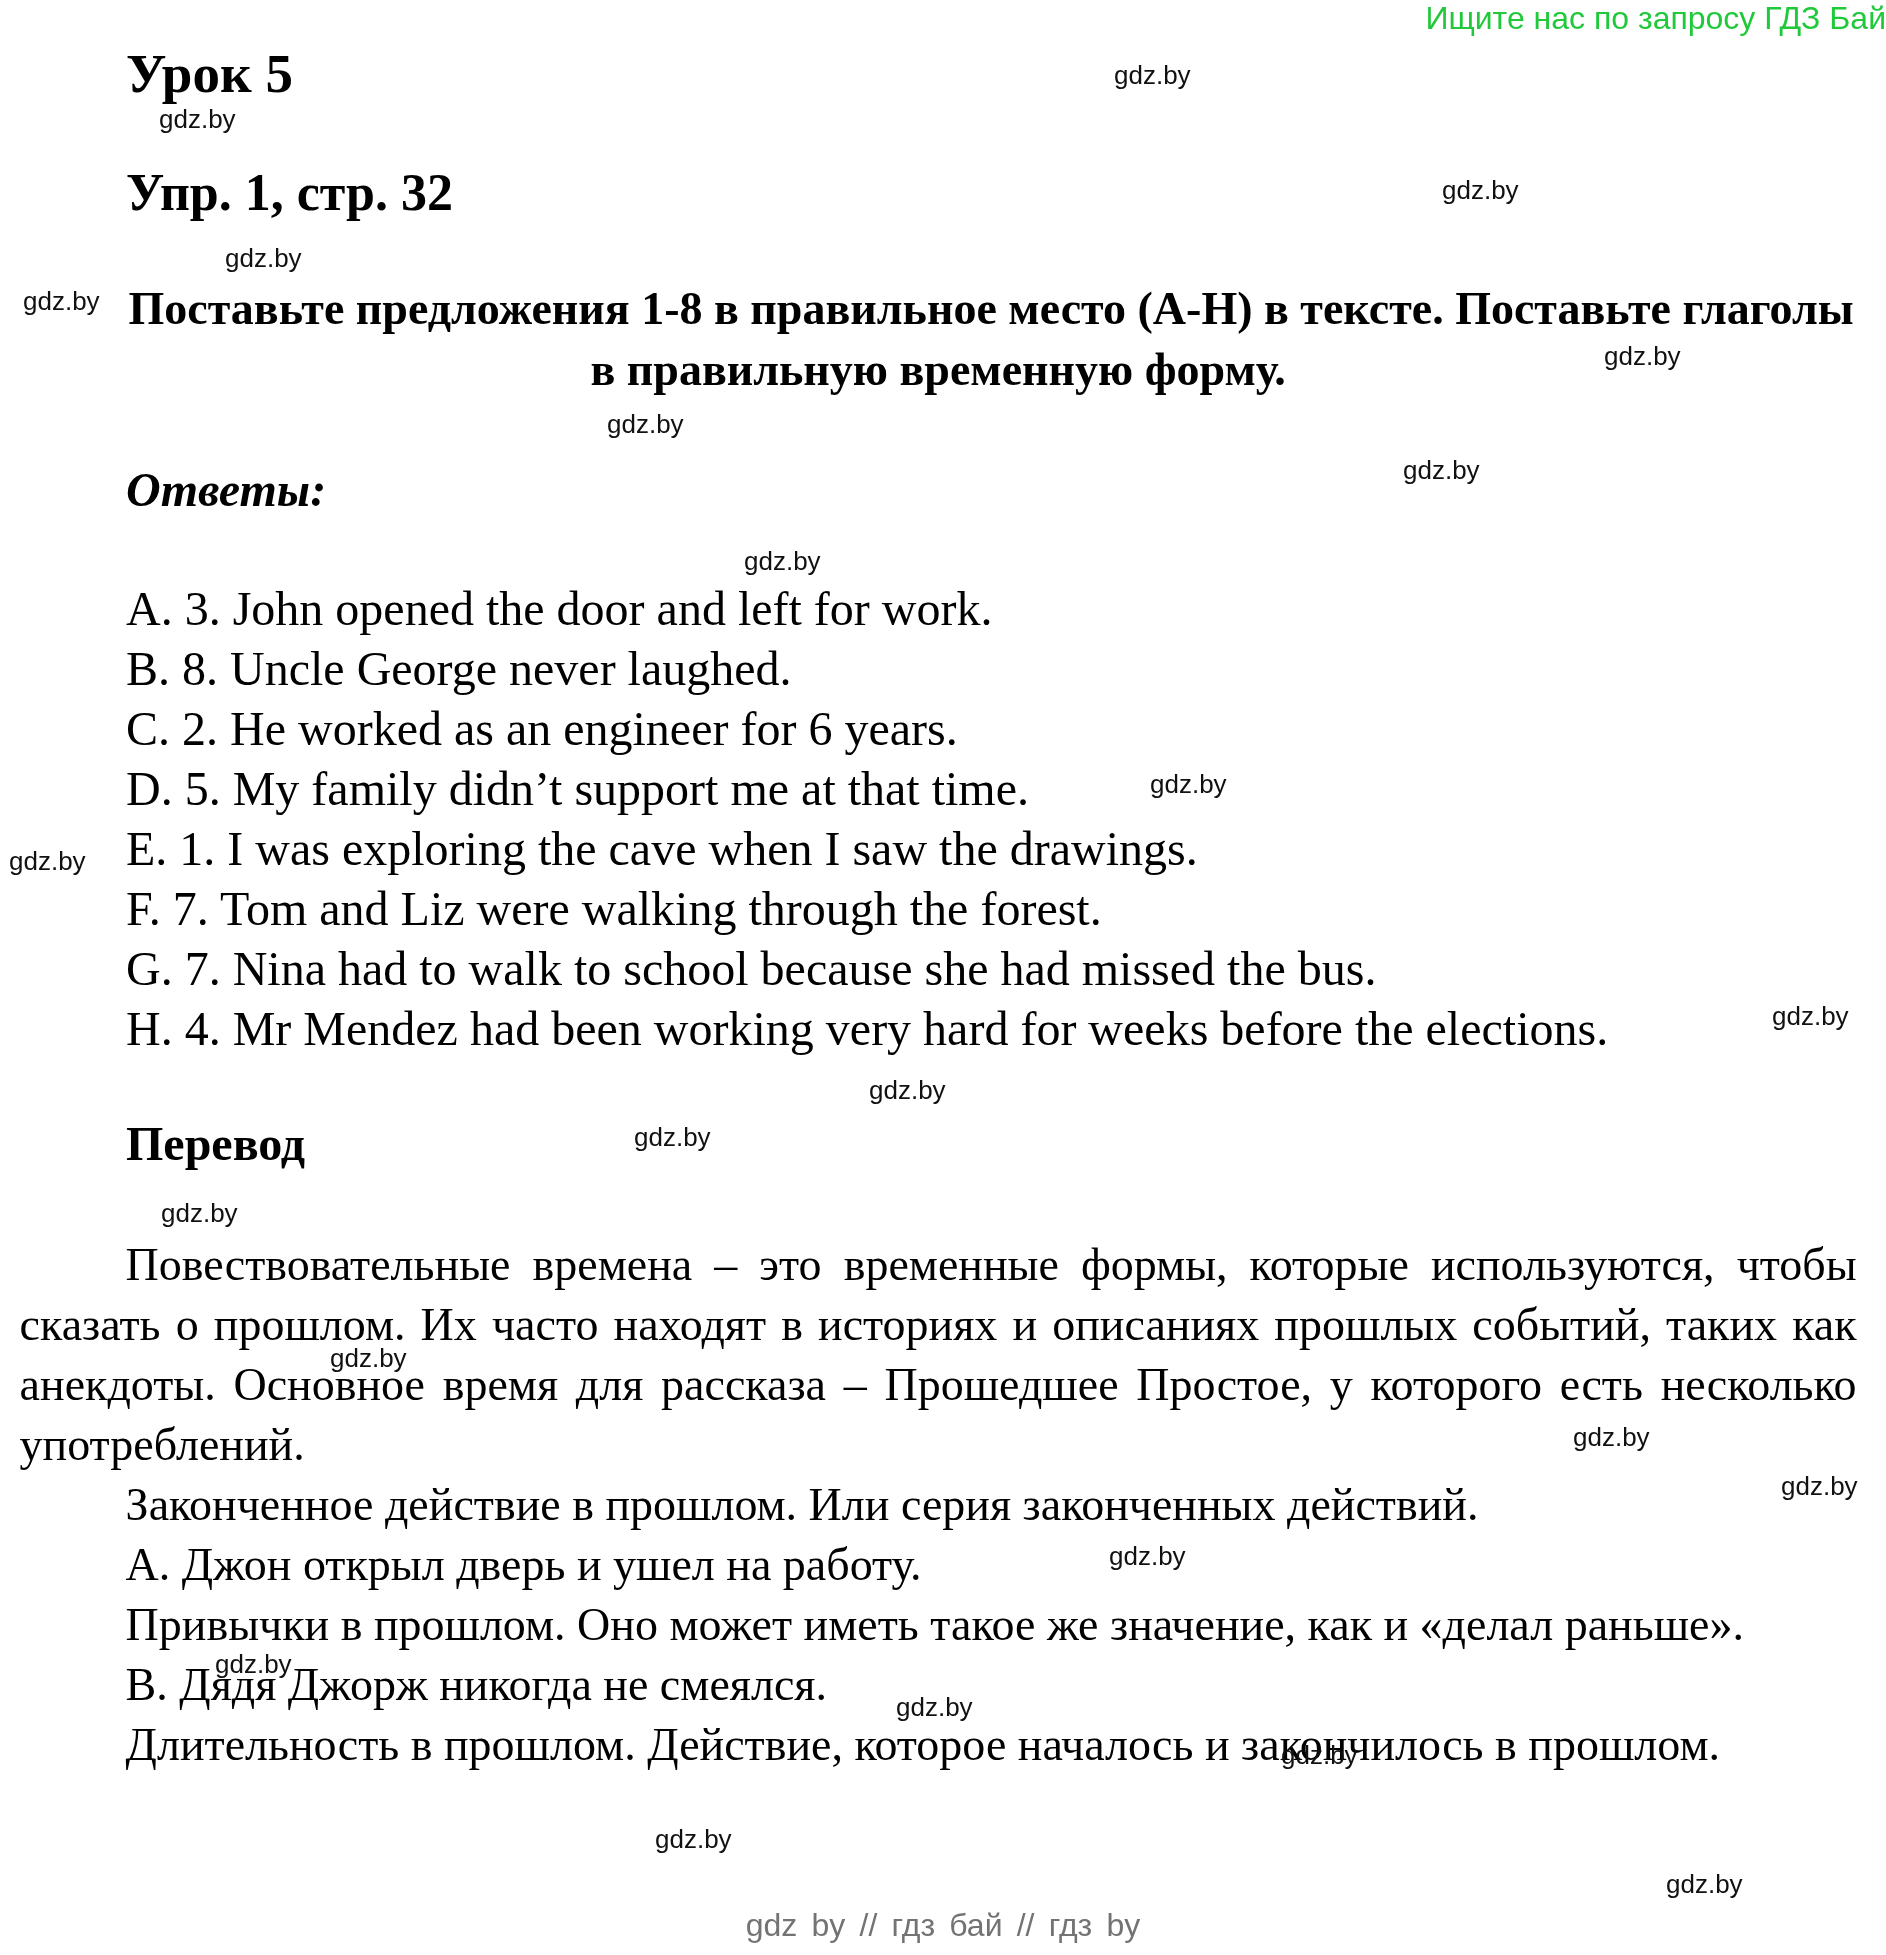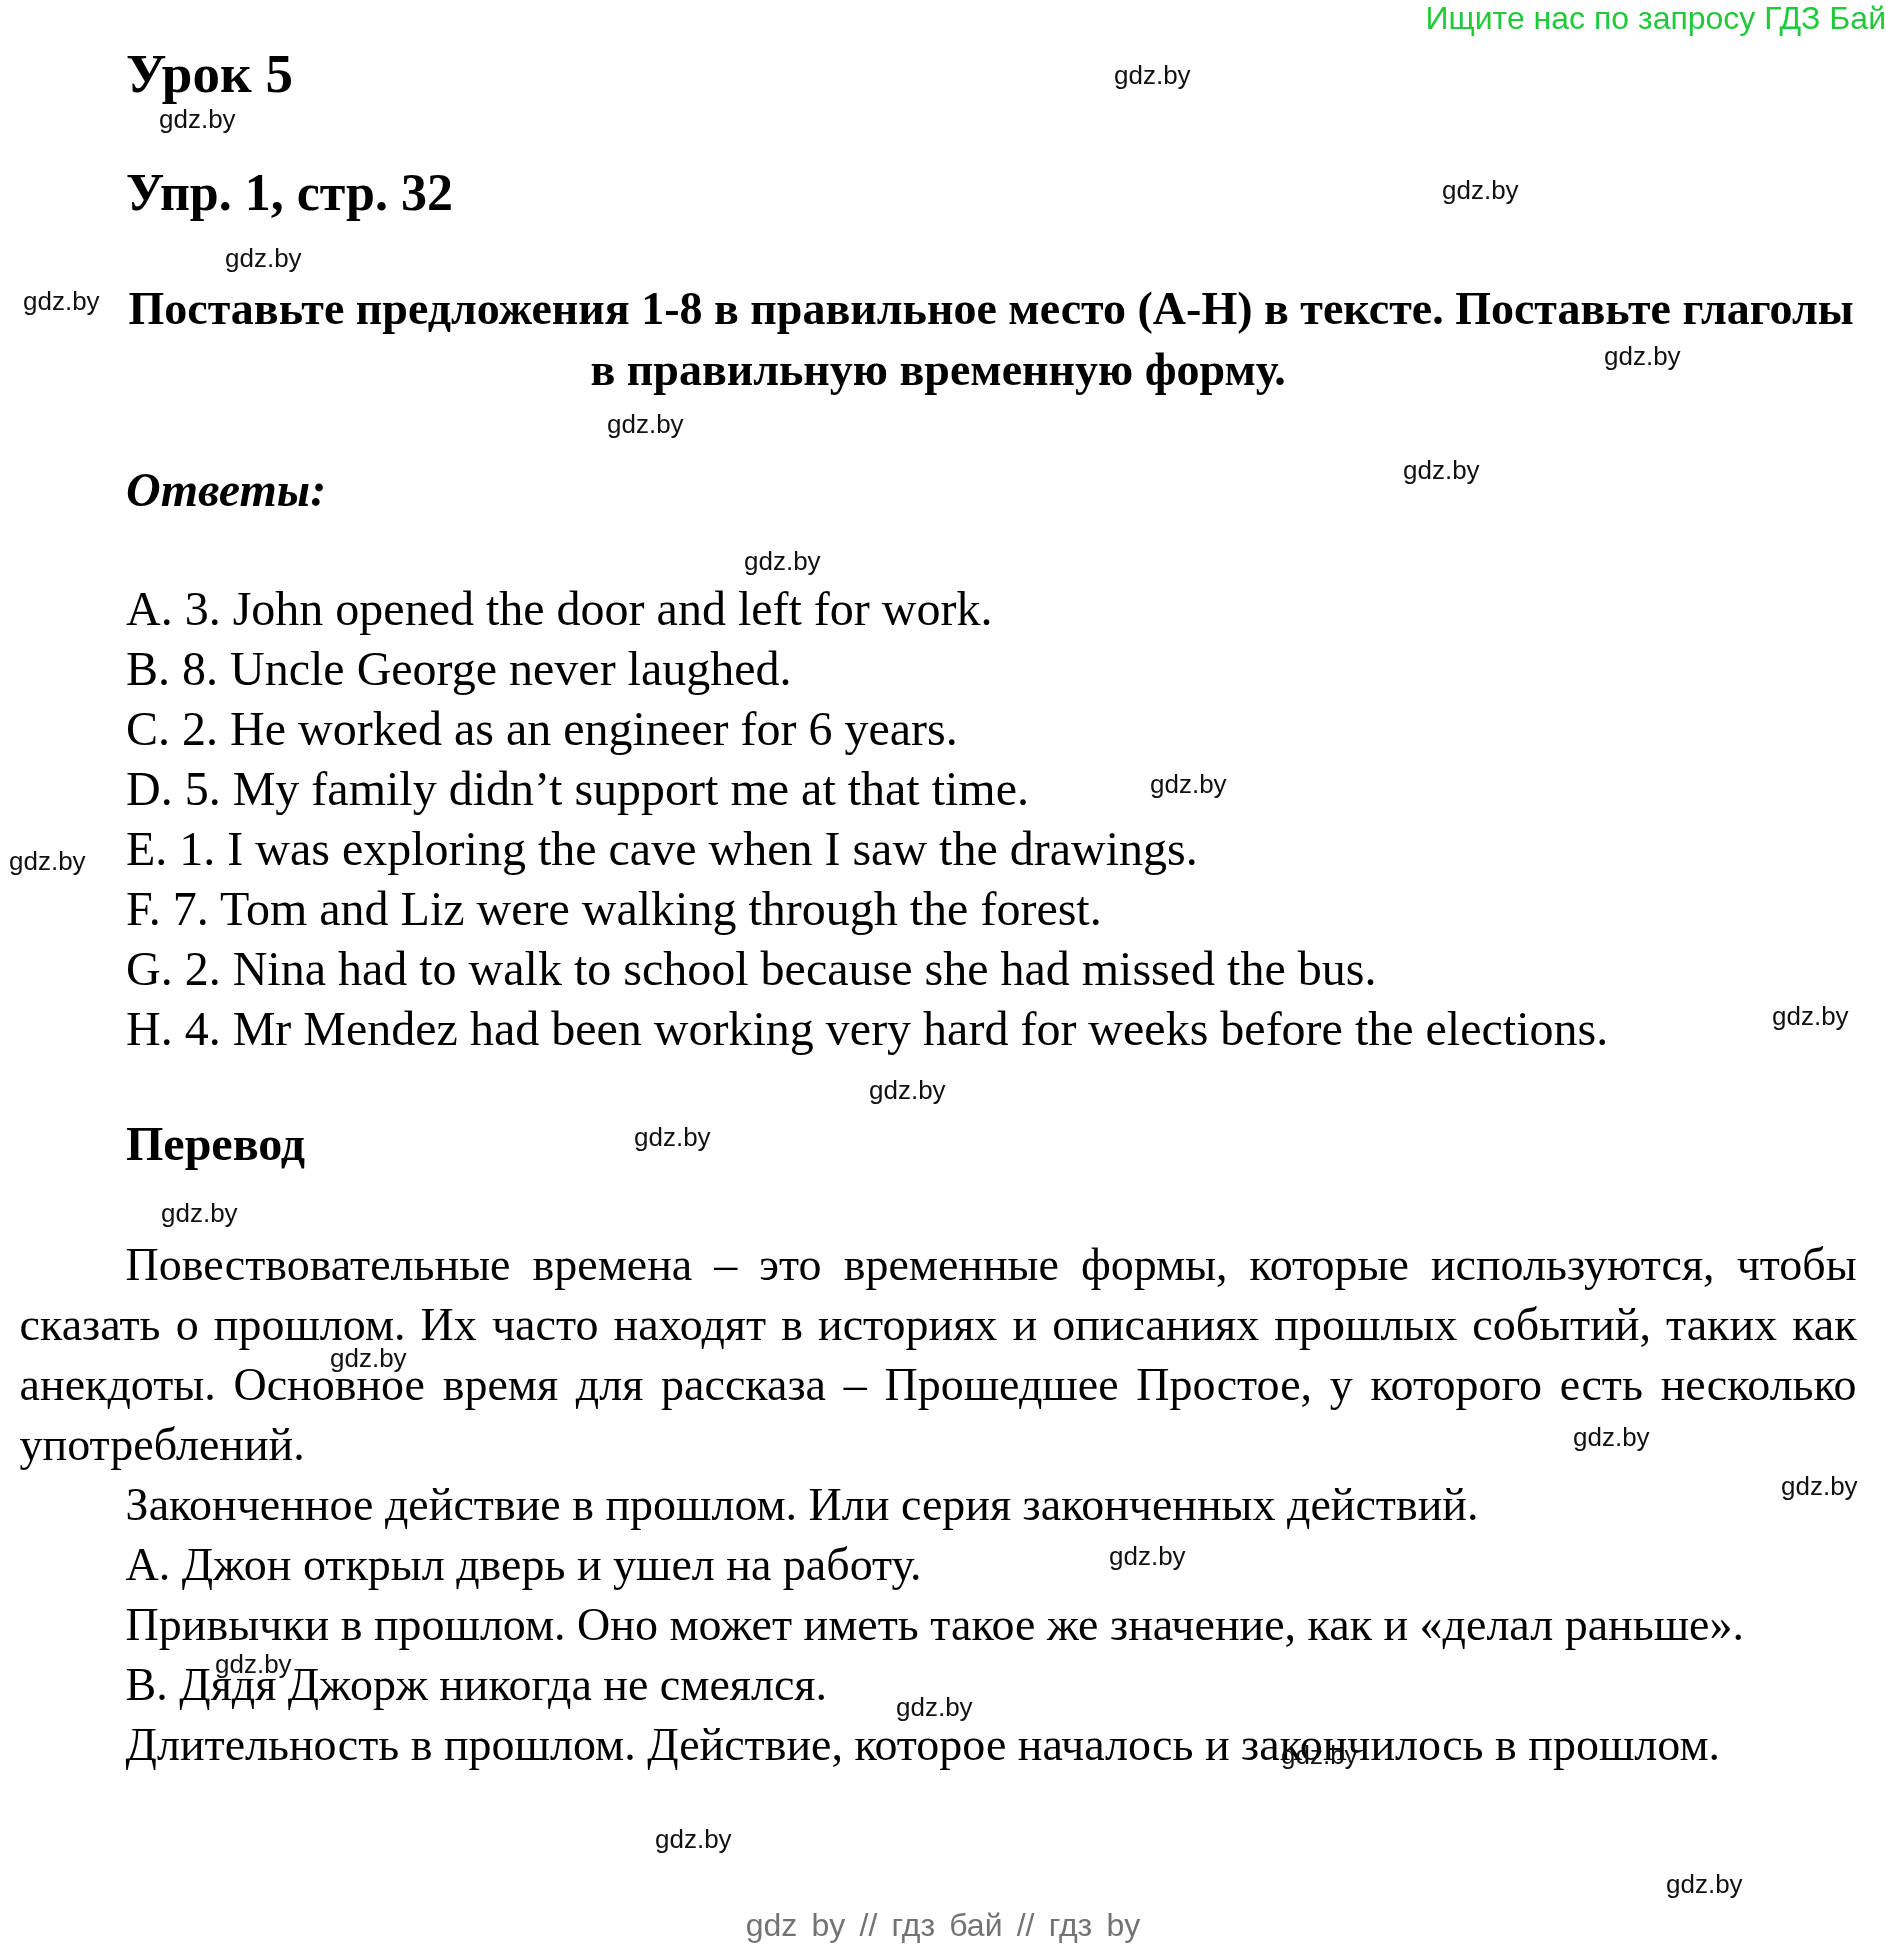--- a/index.html
+++ b/index.html
@@ -28,21 +28,21 @@
 <div class="abs instr">Поставьте предложения 1-8 в правильное место (A-H) в тексте. Поставьте глаголы в правильную временную форму.</div>
 
 <div class="abs h-answers">Ответы:</div>
 <div class="abs answers">
   <div>A. 3. John opened the door and left for work.</div>
   <div>B. 8. Uncle George never laughed.</div>
   <div>C. 2. He worked as an engineer for 6 years.</div>
   <div>D. 5. My family didn’t support me at that time.</div>
   <div>E. 1. I was exploring the cave when I saw the drawings.</div>
   <div>F. 7. Tom and Liz were walking through the forest.</div>
-  <div>G. 2. Nina had to walk to school because she had missed the bus.</div>
+  <div>G. 7. Nina had to walk to school because she had missed the bus.</div>
   <div>H. 4. Mr Mendez had been working very hard for weeks before the elections.</div>
 </div>
 
 <div class="abs h-trans">Перевод</div>
 <div class="abs trans">
   <p>Повествовательные времена – это временные формы, которые используются, чтобы сказать о прошлом. Их часто находят в историях и описаниях прошлых событий, таких как анекдоты. Основное время для рассказа – Прошедшее Простое, у которого есть несколько употреблений.</p>
   <p>Законченное действие в прошлом. Или серия законченных действий.</p>
   <p>A. Джон открыл дверь и ушел на работу.</p>
   <p>Привычки в прошлом. Оно может иметь такое же значение, как и «делал раньше».</p>
   <p>B. Дядя Джорж никогда не смеялся.</p>

